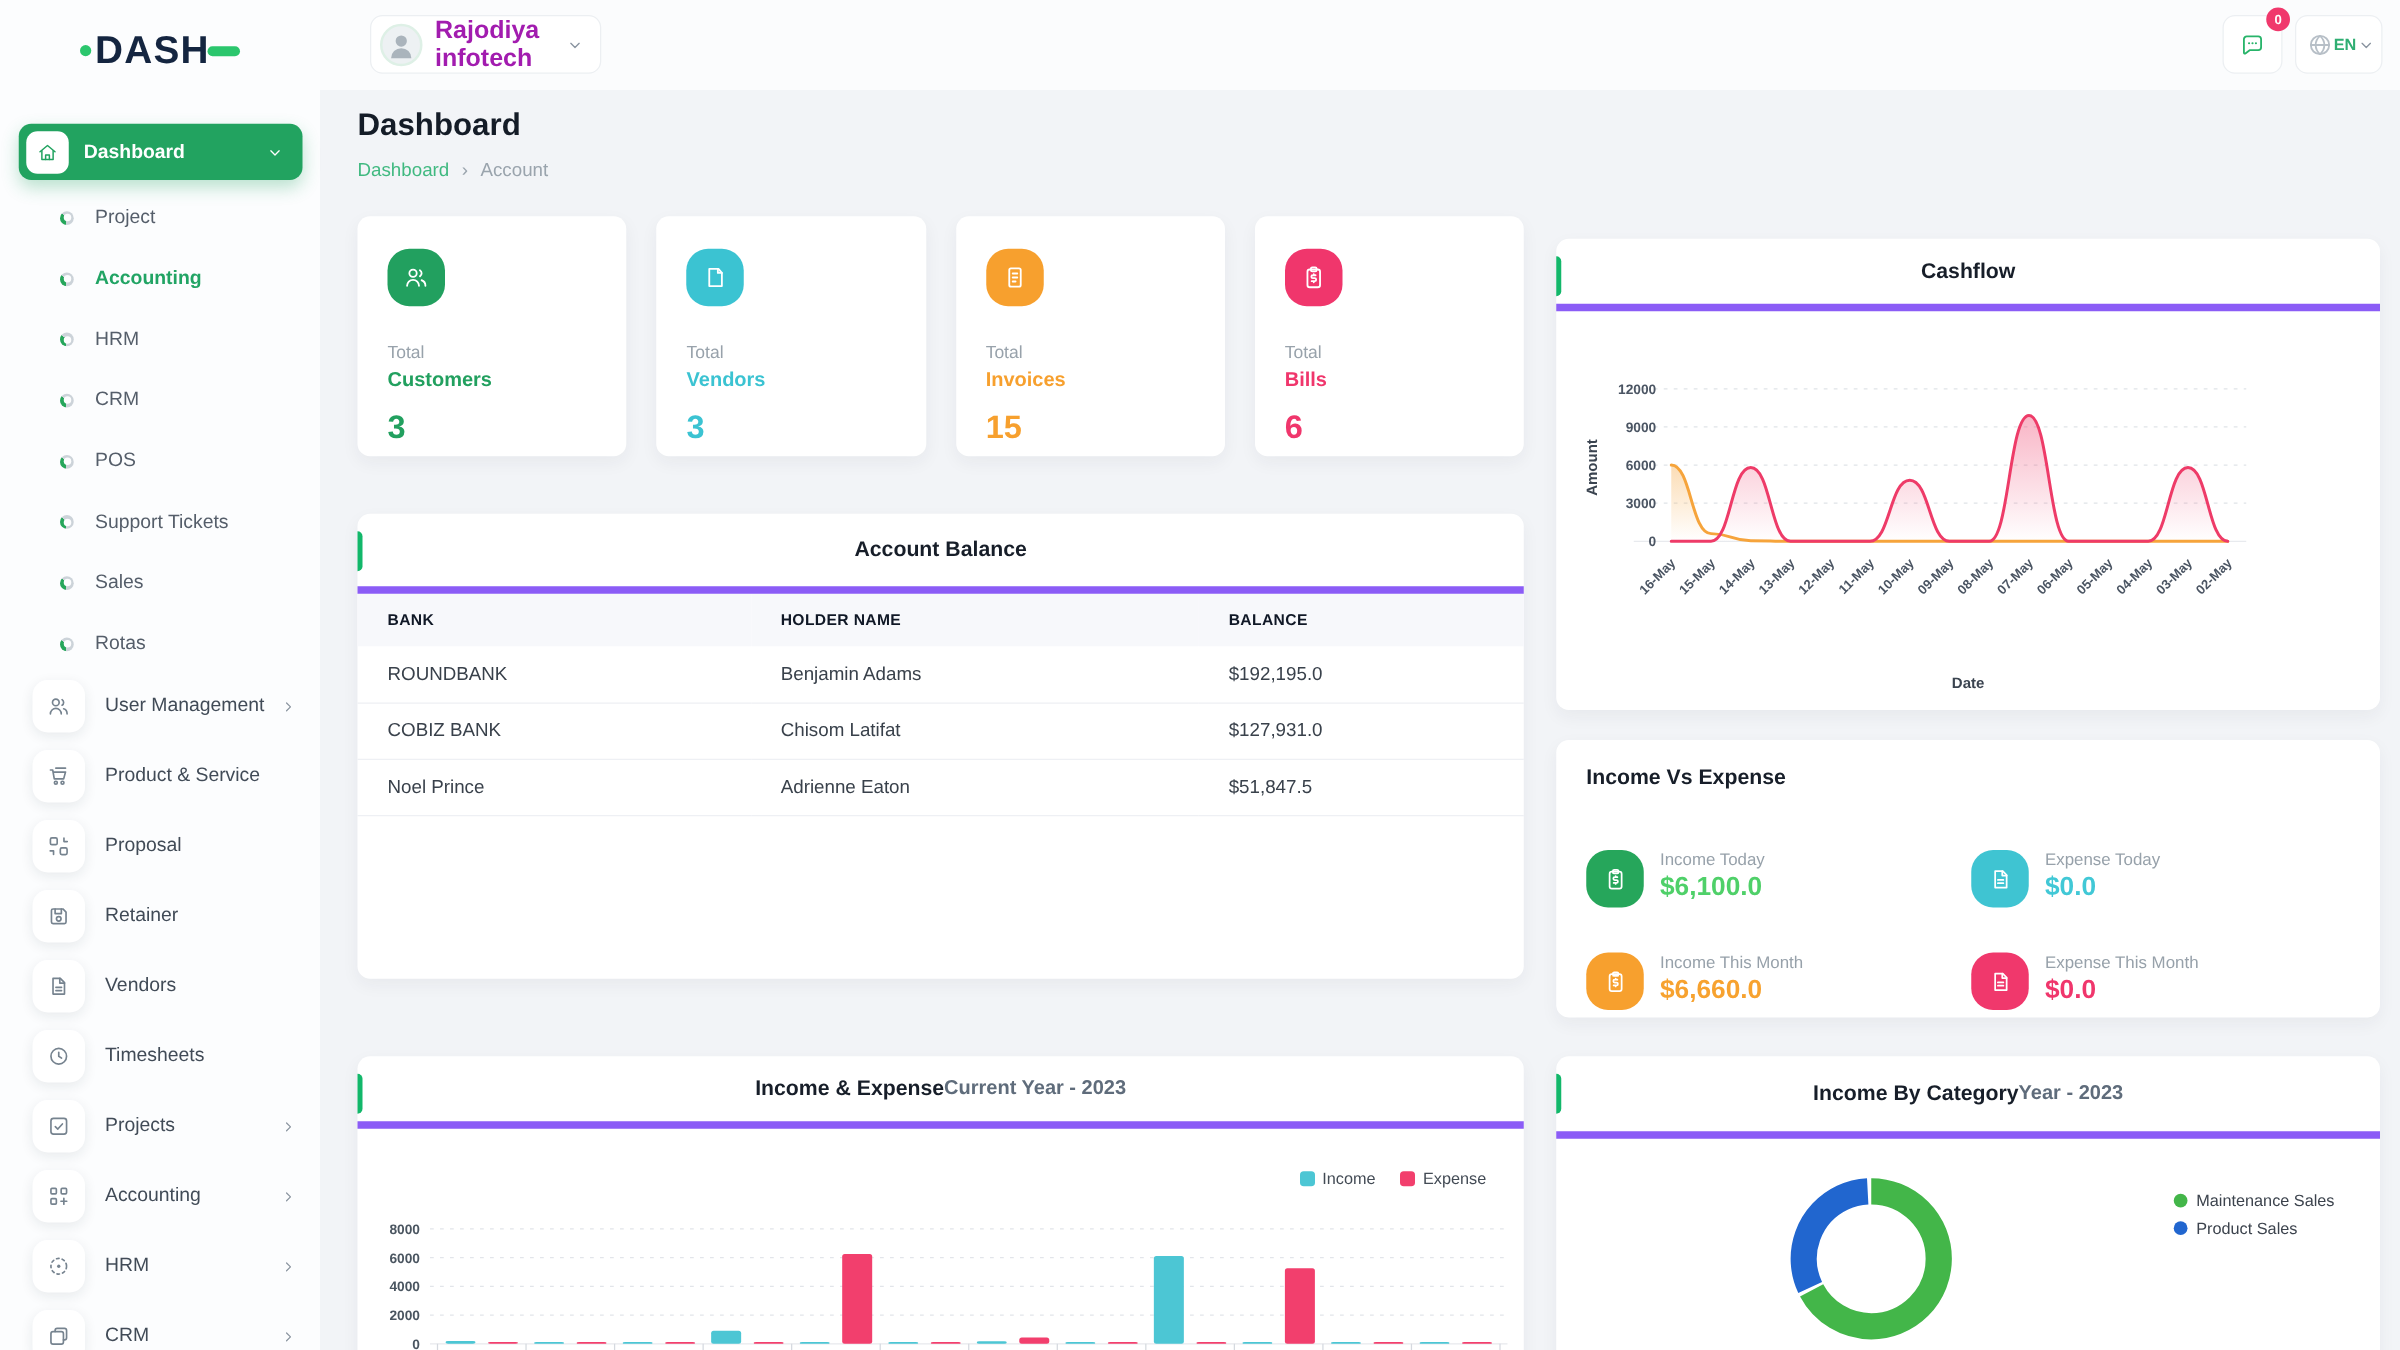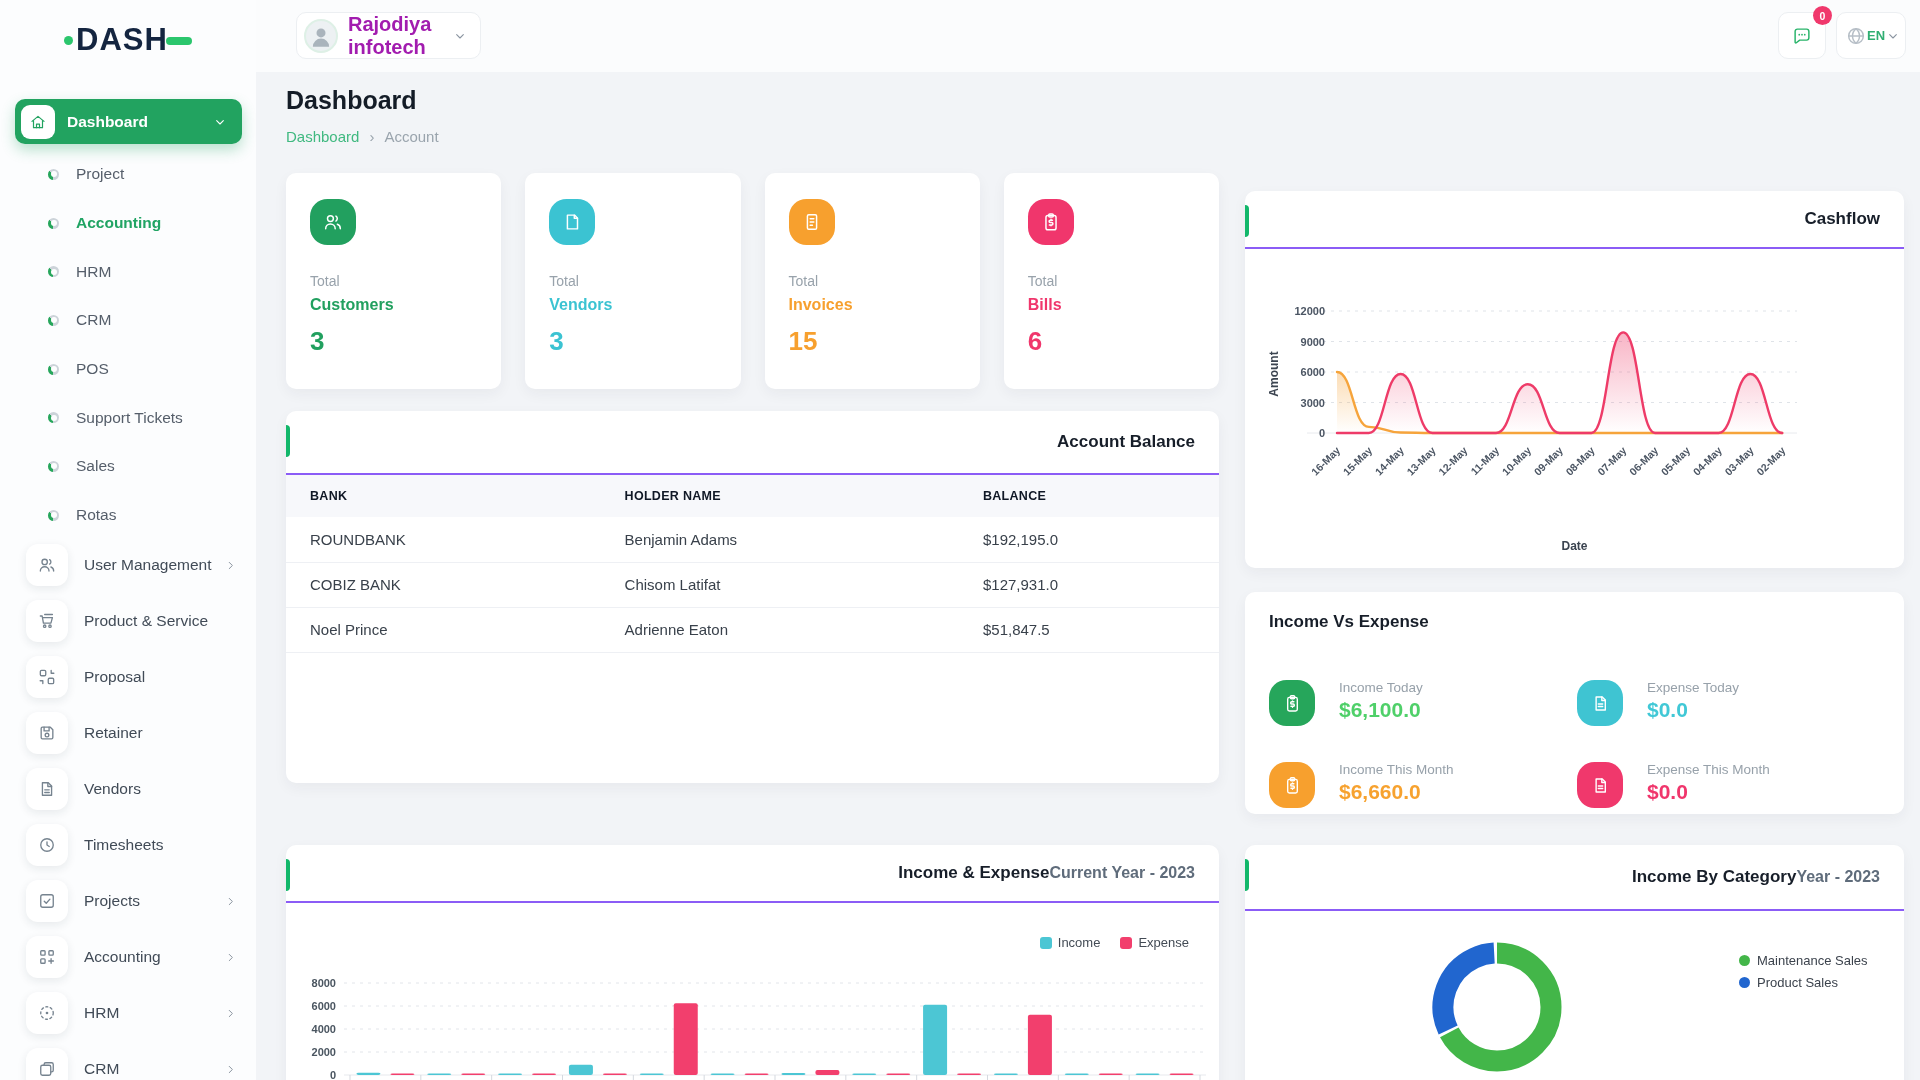--- a/index.html
+++ b/index.html
@@ -41,47 +41,47 @@
   .lang-pill .globe{color:#b7bfc7}
   .lang-pill .code{font-size:13px;font-weight:700;color:#2fae72}
   
   .content{position:absolute;left:256px;top:72px;width:1664px;height:1008px;background:#f2f4f7}
   .page-title{position:absolute;left:30px;top:14px;font-size:25px;font-weight:700;color:#141c27}
   .breadcrumb{position:absolute;left:30px;top:56px;font-size:15px;display:flex;gap:10px;align-items:center}
   .breadcrumb .home{color:#40b980;cursor:pointer}
   .breadcrumb .sep{color:#9aa4ad}
   .breadcrumb .cur{color:#9aa4ad}
   .card{position:absolute;background:#fff;border-radius:10px;box-shadow:0 5px 14px rgba(30,42,60,.05)}
-  .card-head{position:relative;display:flex;align-items:center;justify-content:flex-end;padding:0 24px;border-bottom:2px solid #8b5cf6}
+  .card-head{position:relative;display:flex;align-items:center;justify-content:center;padding:0 24px;border-bottom:6px solid #8b5cf6}
   .card-head .t{font-size:17px;font-weight:700;color:#171e29}
   .card-head .sub{font-size:16px;font-weight:600;color:#5f6c7b}
   .accent::before{content:"";position:absolute;left:0;top:14px;width:4px;height:32px;background:#12b76a;border-radius:0 4px 4px 0}
   
-  .stats-row{position:absolute;left:30px;top:101px;width:933px;height:216px;display:flex;gap:24px}
+  .stats-row{position:absolute;left:30px;top:101px;width:933px;height:192px;display:flex;gap:24px}
   .stat-card{flex:1;background:#fff;border-radius:10px;box-shadow:0 5px 14px rgba(30,42,60,.05);padding:26px 24px}
   .squircle{width:46px;height:46px;border-radius:38%;display:flex;align-items:center;justify-content:center;color:#fff}
   .stat-card .total{margin-top:28px;font-size:14px;color:#98a2ab}
   .stat-card .lbl{margin-top:7px;font-size:16px;font-weight:600}
   .stat-card .val{margin-top:12px;font-size:26px;font-weight:700}
   
   .ab-card{left:30px;top:339px;width:933px;height:372px}
   .ab-card .card-head{height:64px}
   table{width:100%;border-collapse:collapse}
   th{background:#f7f8fb;font-size:12.5px;font-weight:700;color:#101826;text-align:left;height:42px;padding:0 0 0 24px;letter-spacing:.3px}
   td{font-size:15px;color:#39414b;height:45px;padding:0 0 0 24px;border-bottom:1px solid #eef0f4}
   
   .cf-card{left:989px;top:119px;width:659px;height:377px}
   .cf-card .card-head{height:58px}
   .axis-label{position:absolute;font-size:12px;font-weight:700;color:#3b4450}
   .cf-ylab{left:6px;top:176px;transform:rotate(-90deg)}
   .cf-xlab{left:0;right:0;top:348px;text-align:center}
   
   .ive-card{left:989px;top:520px;width:659px;height:222px}
   .ive-card .head{position:absolute;left:24px;top:20px;font-size:17px;font-weight:700;color:#171e29}
-  .ive-item{position:absolute;display:flex;gap:24px}
+  .ive-item{position:absolute;display:flex;gap:13px}
   .ive-item .txt .l{font-size:13.5px;color:#97a1aa}
   .ive-item .txt .v{margin-top:3px;font-size:21px;font-weight:700}
   
   .ie-card{left:30px;top:773px;width:933px;height:430px}
   .ie-card .card-head{height:58px}
   .legend{position:absolute;display:flex;gap:20px;align-items:center}
   .ie-legend{top:90px;right:30px}
   .legend .item{display:flex;gap:6px;align-items:center;font-size:13px;color:#434b55;cursor:pointer}
   .legend .sw{width:12px;height:12px;border-radius:3px}
   

